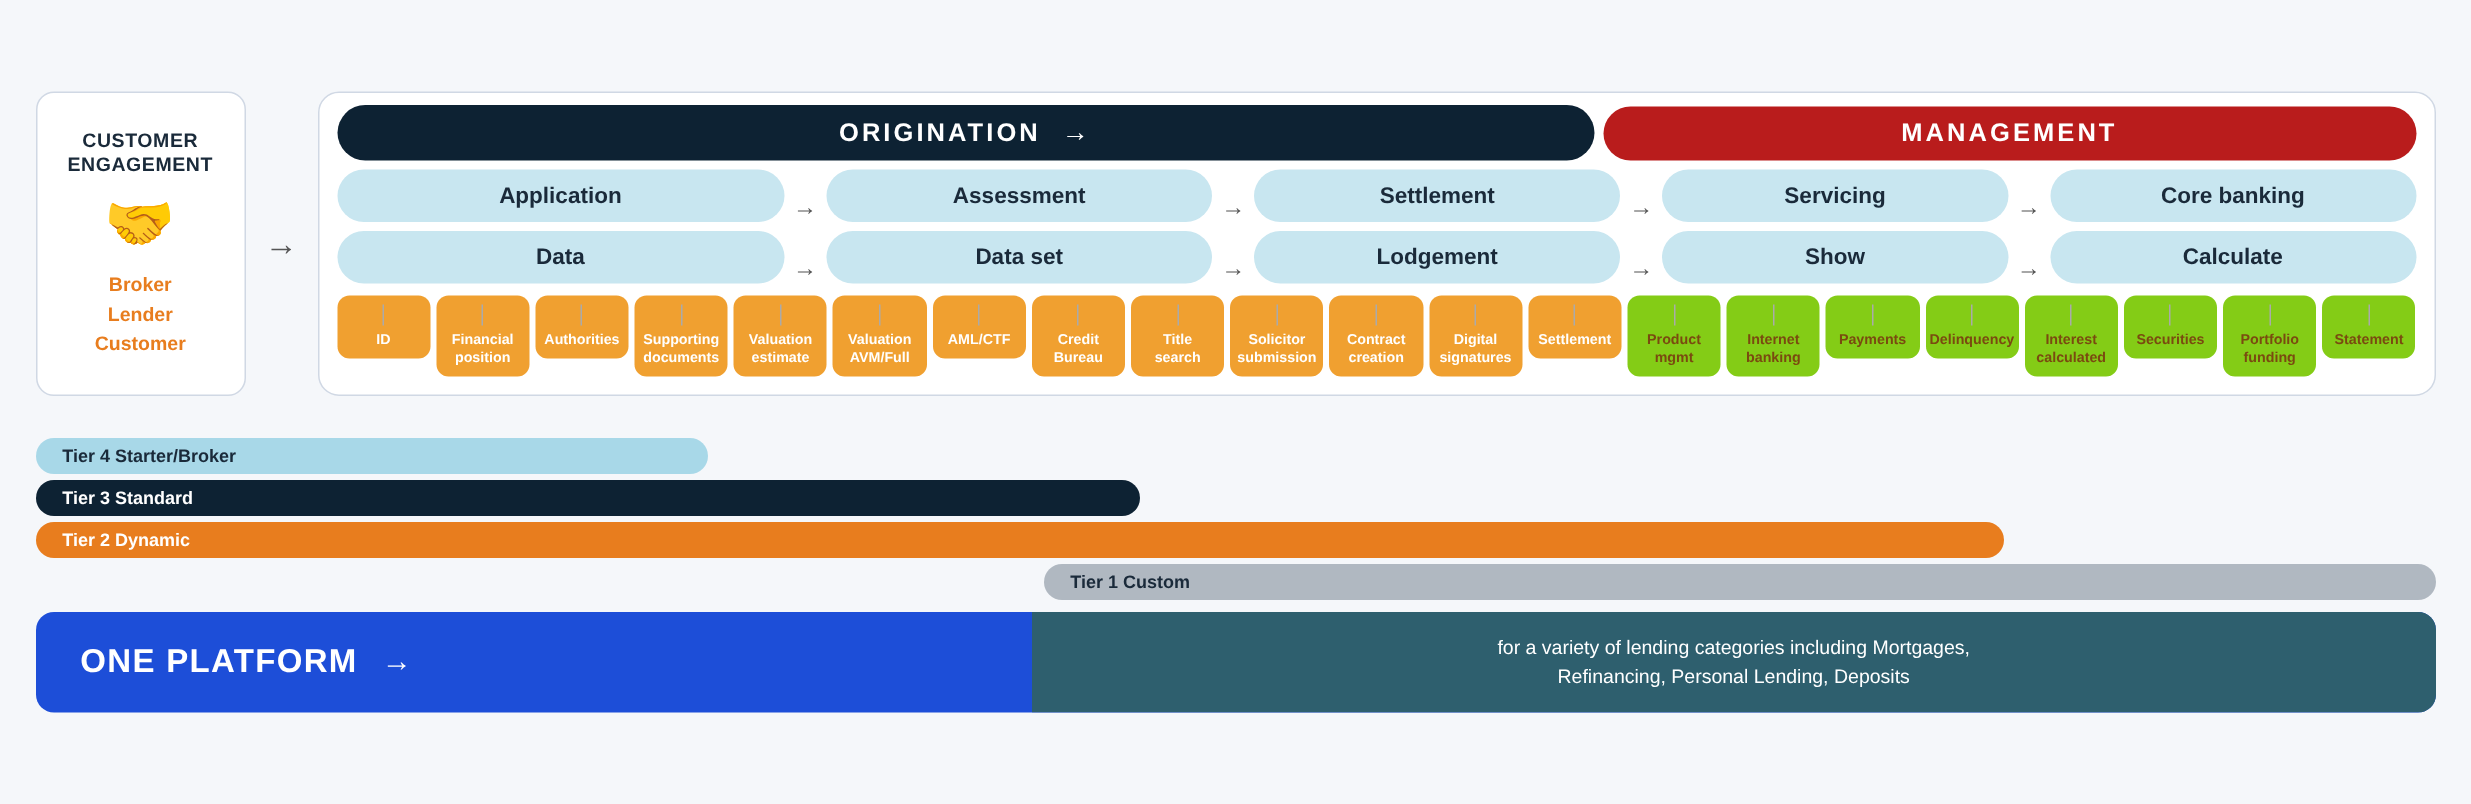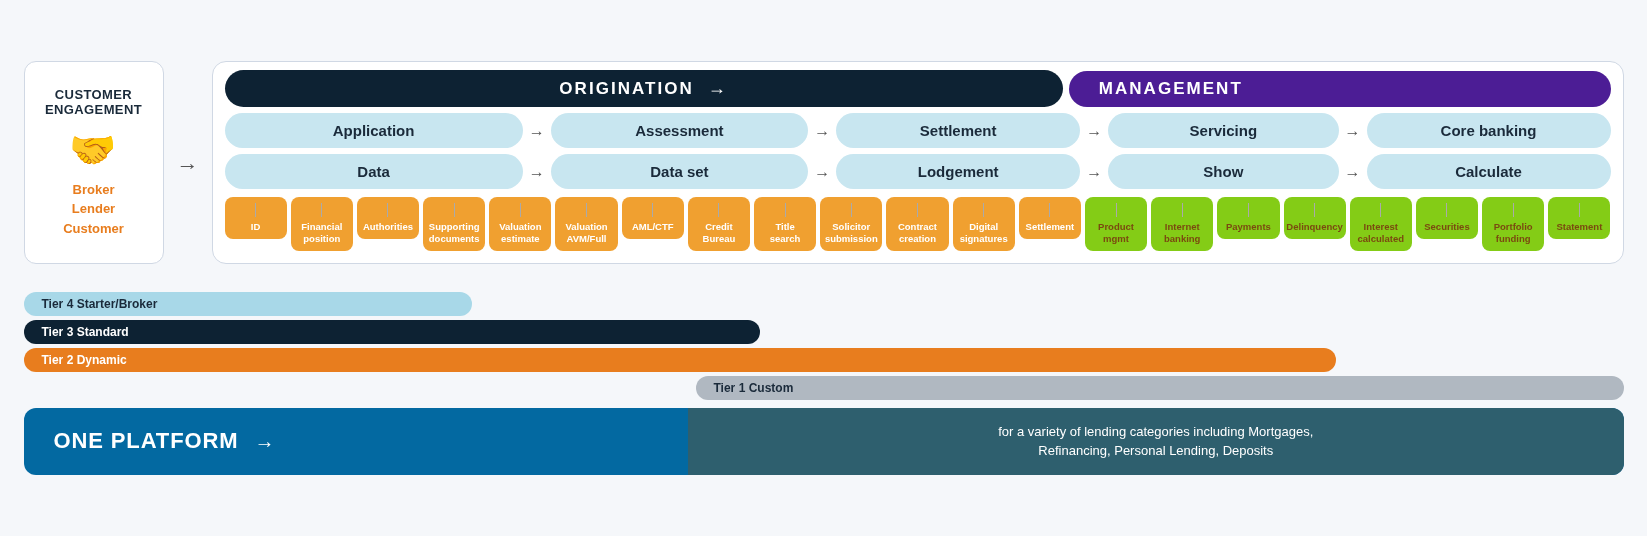--- a/index.html
+++ b/index.html
@@ -97,42 +97,43 @@
       letter-spacing: 0.12em;
       flex: 2.1;
       text-align: center;
       position: relative;
       display: flex;
       align-items: center;
       justify-content: center;
       gap: 8px;
     }
     .management-pill {
-      background: #4c1d95;
+      background: #b91c1c;
       border-radius: 30px;
       padding: 8px 30px;
       color: #fff;
       font-weight: 700;
       font-size: 17px;
       letter-spacing: 0.12em;
       flex: 1.3;
       text-align: center;
       display: flex;
       align-items: center;
+      justify-content: center;
     }
     .pill-arrow {
       font-size: 18px;
       color: #fff;
       margin-left: 6px;
     }
     
     .process-row {
       display: flex;
       flex-direction: row;
-      align-items: center;
+      align-items: flex-end;
       gap: 4px;
     }
     .process-bubble {
       background: #c8e6f0;
       border-radius: 40px;
       padding: 9px 0;
       font-size: 15px;
       font-weight: 600;
       color: #1a2a3a;
       text-align: center;
@@ -227,21 +228,21 @@
     .tier1 {
       background: #b0b8c1;
       color: #1a2a3a;
       align-self: flex-end;
       width: 58%;
     }
     
     .bottom-banner {
       display: flex;
       flex-direction: row;
-      background: #0369a1;
+      background: #1d4ed8;
       border-radius: 12px;
       overflow: hidden;
       align-items: center;
     }
     .banner-left {
       padding: 14px 30px;
       font-size: 22px;
       font-weight: 800;
       color: #fff;
       letter-spacing: 0.04em;

